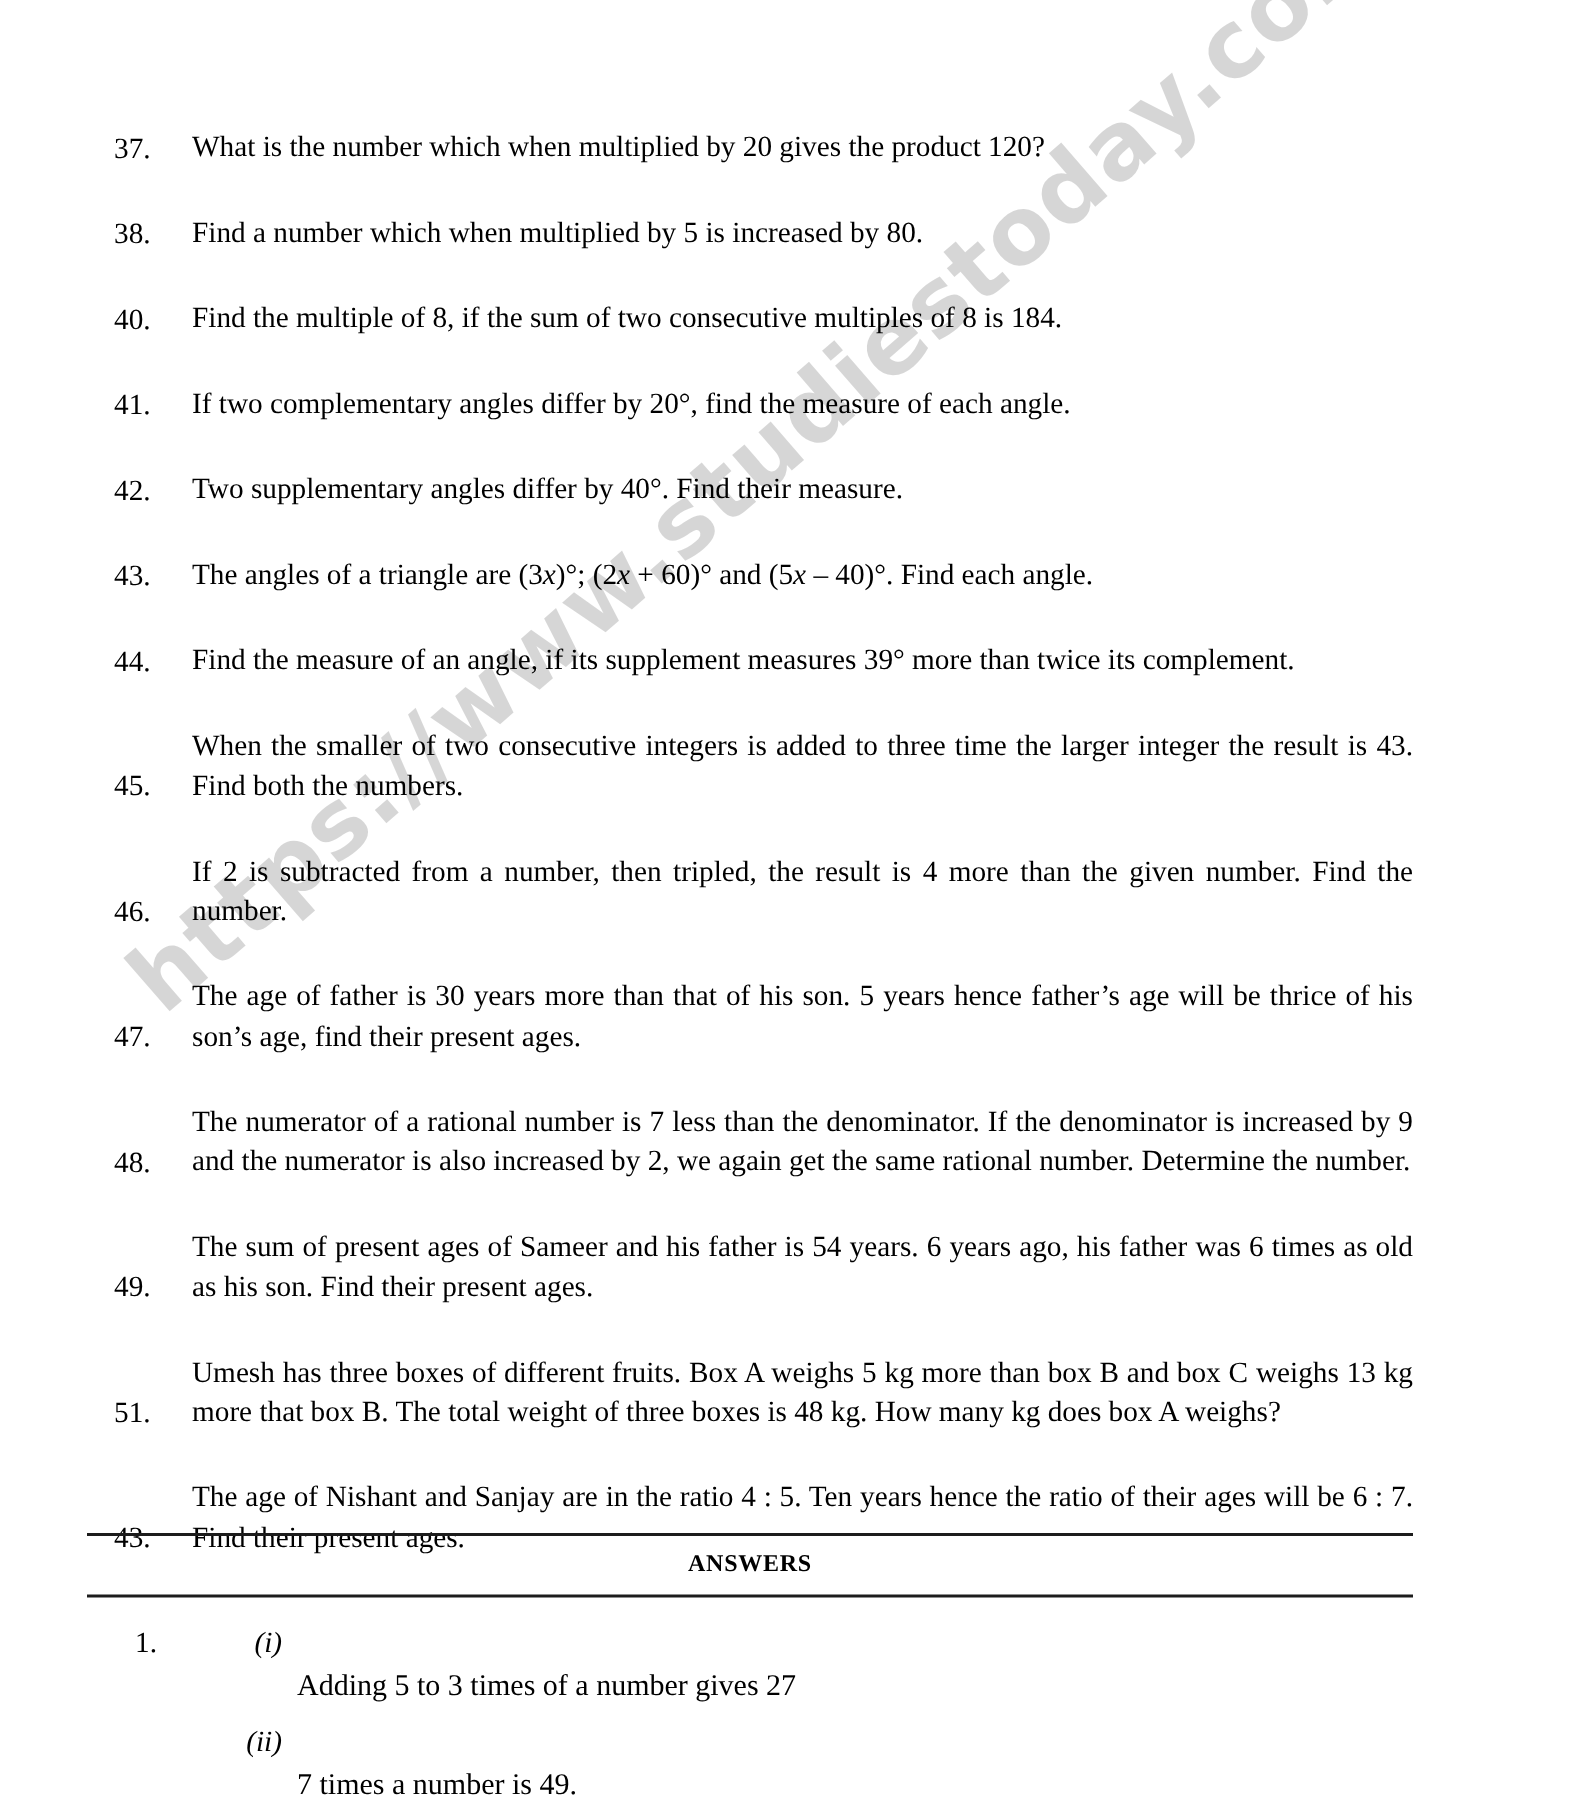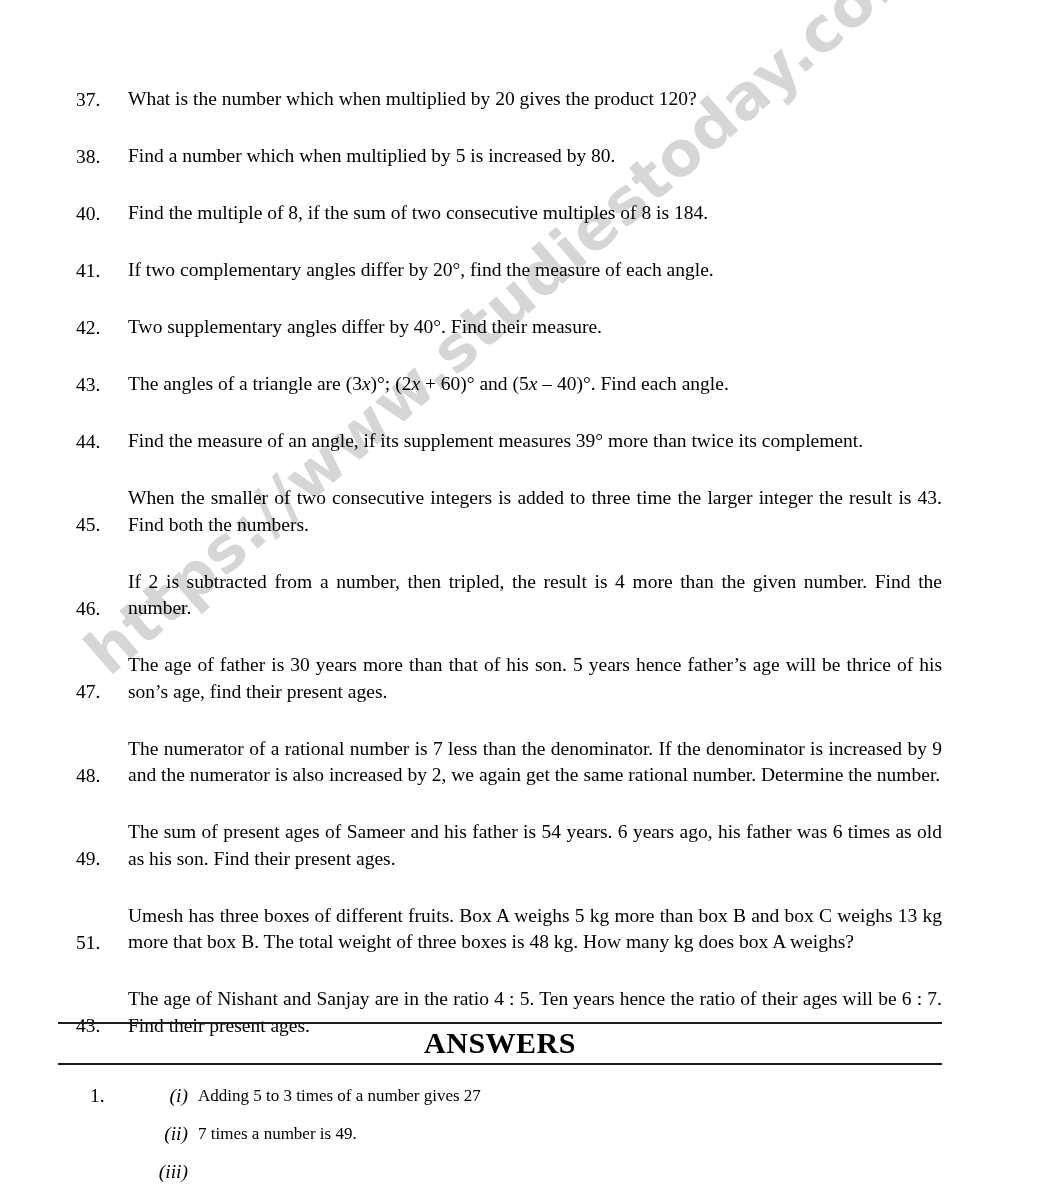--- a/index.html
+++ b/index.html
@@ -86,21 +86,21 @@
     top: 1022px;
     width: 884px;
   }
   .rule {
     width: 100%;
     height: 2px;
     background: #1c1c1c;
   }
   .answers-title {
     text-align: center;
-    font-size: 30px;
+    font-size: 16px;
     font-weight: 700;
     letter-spacing: 0.5px;
     padding: 4px 0 5px 0;
     line-height: 30px;
   }
 
   
   .answers-list {
     position: absolute;
     left: 90px;
@@ -123,22 +123,23 @@
     flex: 0 0 56px;
     font-size: 19.5px;
     line-height: 26px;
     text-align: right;
     font-style: italic;
     padding-right: 10px;
     box-sizing: border-box;
   }
   .a-text {
     flex: 1 1 auto;
-    font-size: 17px;
-    line-height: 26px;
+    font-size: 20px;
+    line-height: 26px;
+    margin-top: 28px;
   }
 </style>
 </head>
 <body>
 
 <div id="page">
 
   <div class="questions">
       <div class="q-row">
         <div class="q-num">37.</div>

